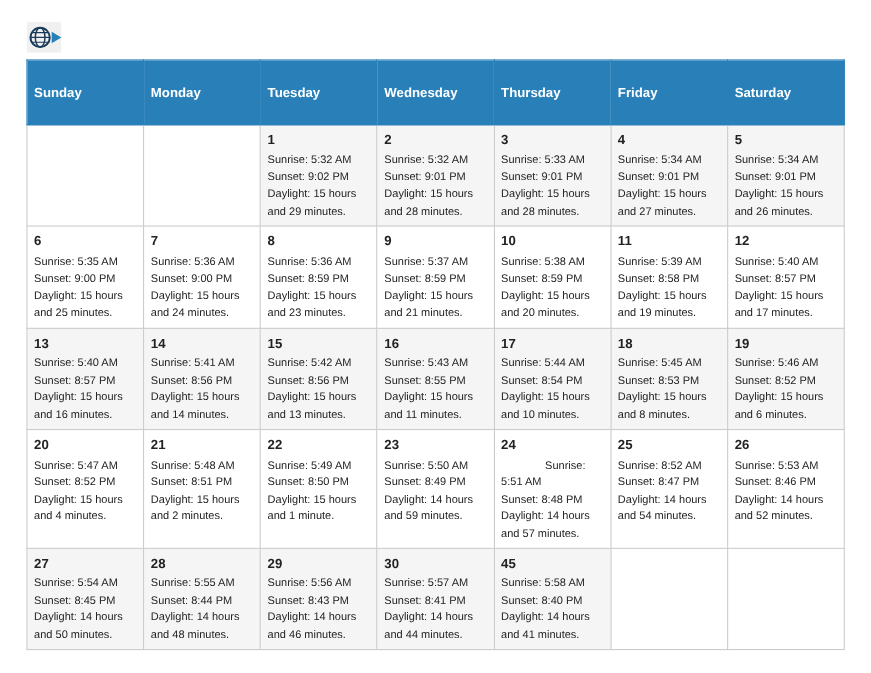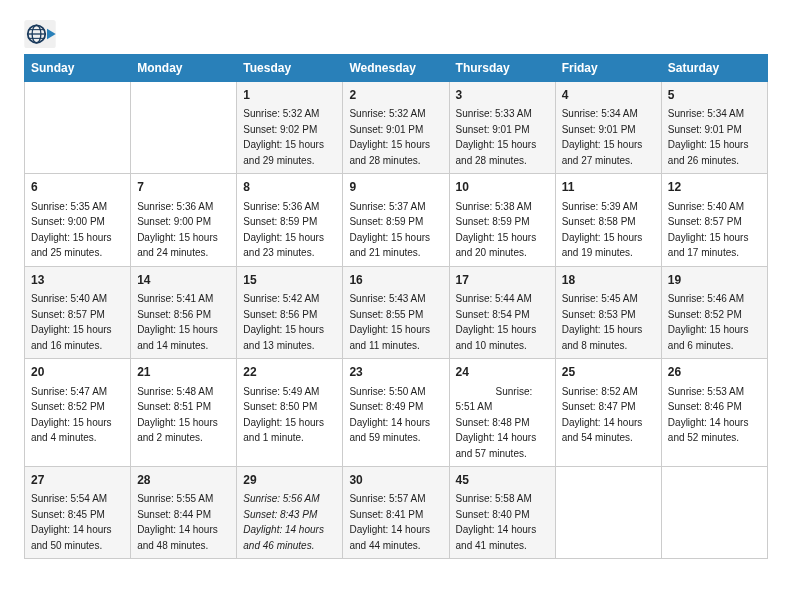--- a/index.html
+++ b/index.html
@@ -46,21 +46,21 @@
     }
     table {
       width: 100%;
       border-collapse: collapse;
       font-size: 10.5px;
     }
     thead tr th {
       background-color: #2980b9;
       color: #fff;
       text-align: left;
-      padding: 6px 6px;
+      padding: 22px 6px;
       font-size: 12px;
       font-weight: bold;
       border: 1px solid #2980b9;
     }
     tbody tr td {
       vertical-align: top;
       border: 1px solid #ccc;
       padding: 5px 6px;
       width: 14.28%;
       min-height: 80px;
@@ -214,21 +214,21 @@
 Sunset: 8:46 PM
 Daylight: 14 hours and 52 minutes.</span></td>
       </tr>
       <tr>
         <td><span class="day-num">27</span><span class="day-info" style="white-space: pre-line;">Sunrise: 5:54 AM
 Sunset: 8:45 PM
 Daylight: 14 hours and 50 minutes.</span></td>
         <td><span class="day-num">28</span><span class="day-info" style="white-space: pre-line;">Sunrise: 5:55 AM
 Sunset: 8:44 PM
 Daylight: 14 hours and 48 minutes.</span></td>
-        <td><span class="day-num">29</span><span class="day-info" style="white-space: pre-line; font-style: italic;">Sunrise: 5:56 AM
+        <td><span class="day-num">29</span><span class="day-info" style="white-space: pre-line;">Sunrise: 5:56 AM
 Sunset: 8:43 PM
 Daylight: 14 hours and 46 minutes.</span></td>
         <td><span class="day-num">30</span><span class="day-info" style="white-space: pre-line;">Sunrise: 5:57 AM
 Sunset: 8:41 PM
 Daylight: 14 hours and 44 minutes.</span></td>
         <td><span class="day-num">45</span><span class="day-info" style="white-space: pre-line;">Sunrise: 5:58 AM
 Sunset: 8:40 PM
 Daylight: 14 hours and 41 minutes.</span></td>
         <td class="empty"></td>
         <td class="empty"></td>

